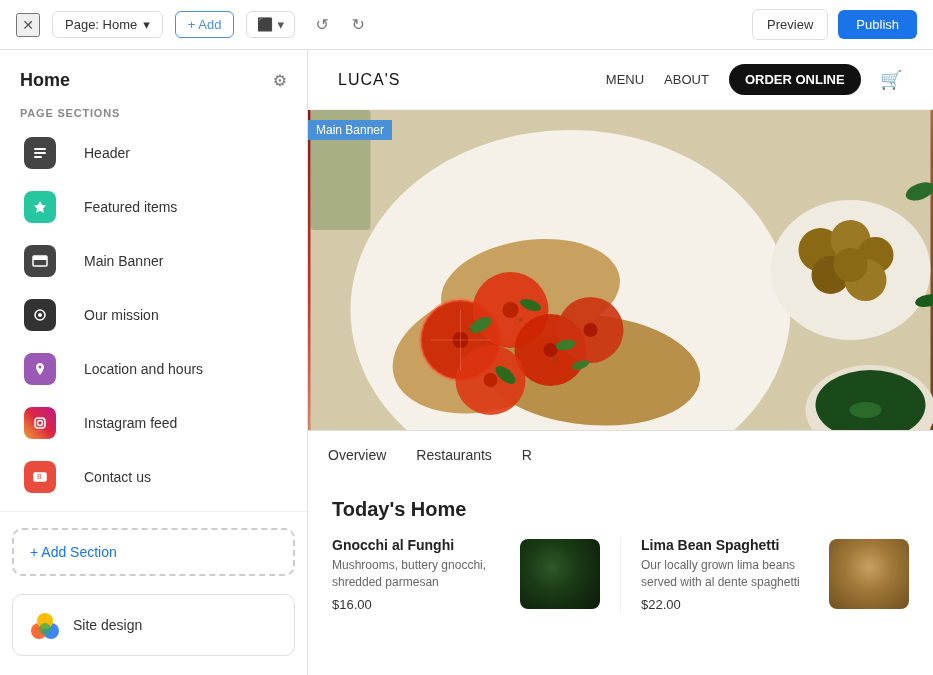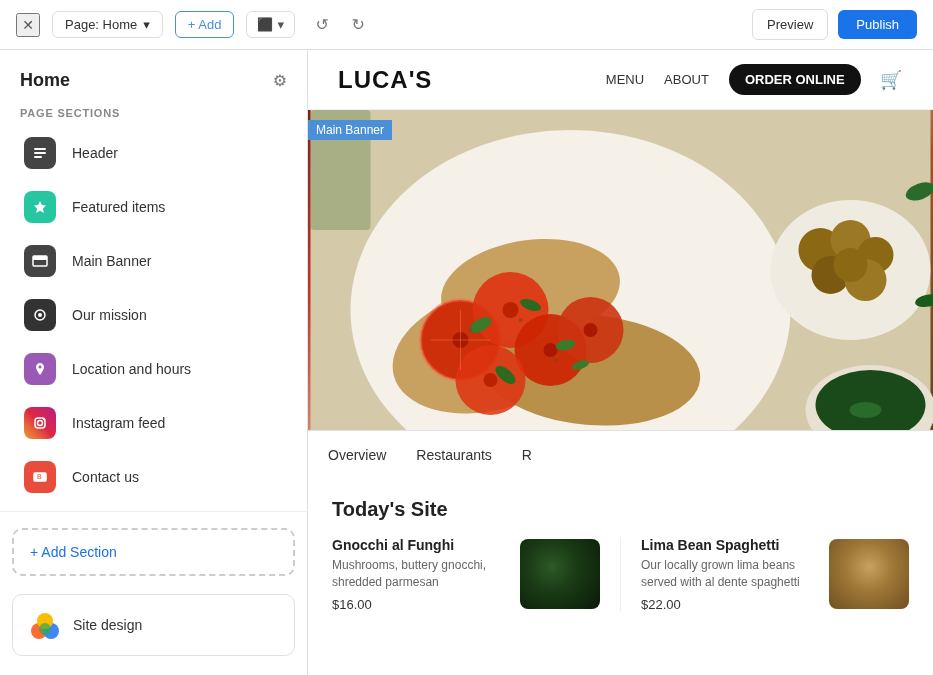--- a/index.html
+++ b/index.html
@@ -53,21 +53,21 @@
       padding: 20px 20px 8px; 
     }
     .sidebar-title { font-size: 18px; font-weight: 600; color: #222; }
     .gear-btn { color: #777; cursor: pointer; font-size: 16px; }
     .sections-label {
       font-size: 11px; color: #888; font-weight: 600; letter-spacing: 0.8px;
       padding: 8px 20px 8px; text-transform: uppercase;
     }
     .section-list { padding: 0 12px; }
     .section-item {
-      display: flex; align-items: center; gap: 16px;
+      display: flex; align-items: center; gap: 28px;
       padding: 10px 12px; border-radius: 8px; cursor: pointer;
       margin-bottom: 2px;
     }
     .section-icon {
       width: 32px; height: 32px; border-radius: 8px;
       display: flex; align-items: center; justify-content: center;
       font-size: 15px; color: #fff; flex-shrink: 0;
     }
     .section-item-label { font-size: 14px; color: #333; }
 
@@ -96,21 +96,21 @@
       background: #fff; width: 100%; height: 100%;
       overflow: hidden; position: relative;
     }
 
     
     .preview-nav {
       display: flex; align-items: center; justify-content: space-between;
       padding: 0 30px; height: 60px; background: #fff;
       border-bottom: 1px solid #f0f0f0;
     }
-    .preview-logo { font-size: 24px; font-weight: 700; letter-spacing: 1px; color: #111; }
+    .preview-logo { font-size: 16px; font-weight: 400; letter-spacing: 1px; color: #111; }
     .preview-nav-links { display: flex; align-items: center; gap: 20px; }
     .nav-link { font-size: 13px; color: #333; font-weight: 500; cursor: pointer; }
     .nav-order-btn {
       background: #111; color: #fff; border: none; border-radius: 20px;
       padding: 8px 16px; font-size: 13px; font-weight: 600; cursor: pointer;
     }
     .cart-icon { font-size: 18px; color: #333; cursor: pointer; }
 
     
     .main-banner { position: relative; height: 320px; overflow: hidden; }
@@ -357,21 +357,21 @@
           </div>
         </div>
 
         <div class="bottom-tabs">
           <span class="bottom-tab">Overview</span>
           <span class="bottom-tab">Restaurants</span>
           <span class="bottom-tab">R</span>
         </div>
 
         <div class="menu-section">
-          <div class="menu-title">Today's Site</div>
+          <div class="menu-title">Today's Home</div>
           <div class="menu-items">
 
             <div class="menu-item">
               <div class="menu-item-info">
                 <div class="menu-item-name">Gnocchi al Funghi</div>
                 <div class="menu-item-desc">Mushrooms, buttery gnocchi, shredded parmesan</div>
                 <div class="menu-item-price">$16.00</div>
               </div>
               <div class="menu-item-img">
                 <div class="food-img-1"></div>

